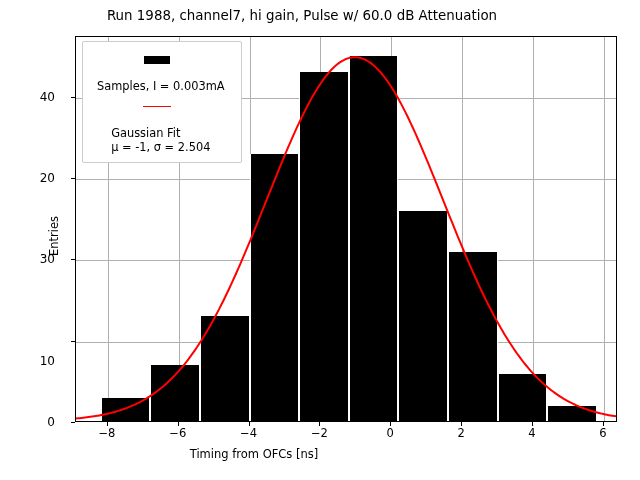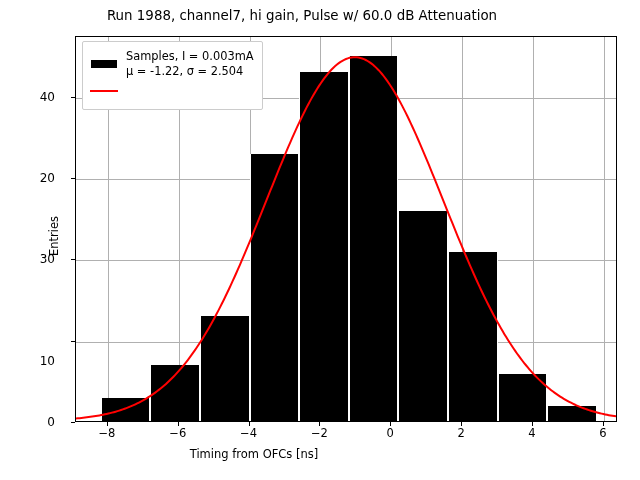--- a/index.html
+++ b/index.html
@@ -53,21 +53,21 @@
     font-size:11.5px;color:#000000;
     transform:rotate(-90deg);transform-origin:center center;
   }
 
   
   #legend{
     position:absolute;left:82px;top:41px;
     background:#ffffff;border:1px solid #cccccc;border-radius:2px;
     padding:5px 8px 5px 6px;
   }
-  .legend-row{display:flex;align-items:center;margin:2px 0;}
+  .legend-row{display:flex;align-items:center;margin:2px 8px;flex-direction:column;}
   .legend-key{width:30px;height:22px;position:relative;flex:0 0 30px;margin-right:7px;}
   .key-patch{position:absolute;left:2px;top:7px;width:26px;height:8px;background:#000000;}
   .key-line{position:absolute;left:1px;top:10px;width:28px;height:1.8px;background:#ff0000;}
   .legend-text{font-size:11.4px;color:#000000;line-height:1.28;}
   .legend-text .l2{display:block;}
 </style>
 </head>
 <body>
 
 <div id="figure">
@@ -112,27 +112,30 @@
   <div id="xlabel">Timing from OFCs [ns]</div>
   <div id="ylabel">Entries</div>
 
   <div id="legend">
     <div class="legend-row">
       <span class="legend-key">
           <span class="key-patch"></span>
         </span>
       <span class="legend-text">
         <span>Samples, I = 0.003mA</span>
-        <span class="l2">μ = -1.22, σ = 2.504</span>
       </span>
     </div>
     <div class="legend-row">
       <span class="legend-key">
           <span class="key-line"></span>
         </span>
+      <span class="legend-text">
+        <span>Gaussian Fit</span>
+        <span class="l2">μ = -1, σ = 2.504</span>
+      </span>
     </div>
   </div>
 
 <div class="tick-mark-x" style="left: 106.882px;"></div>
     <div class="tick-x" style="left: 106.882px;">−8</div>
     <div class="tick-mark-x" style="left: 177.732px;"></div>
     <div class="tick-x" style="left: 177.732px;">−6</div>
     <div class="tick-mark-x" style="left: 248.582px;"></div>
     <div class="tick-x" style="left: 248.582px;">−4</div>
     <div class="tick-mark-x" style="left: 319.431px;"></div>

